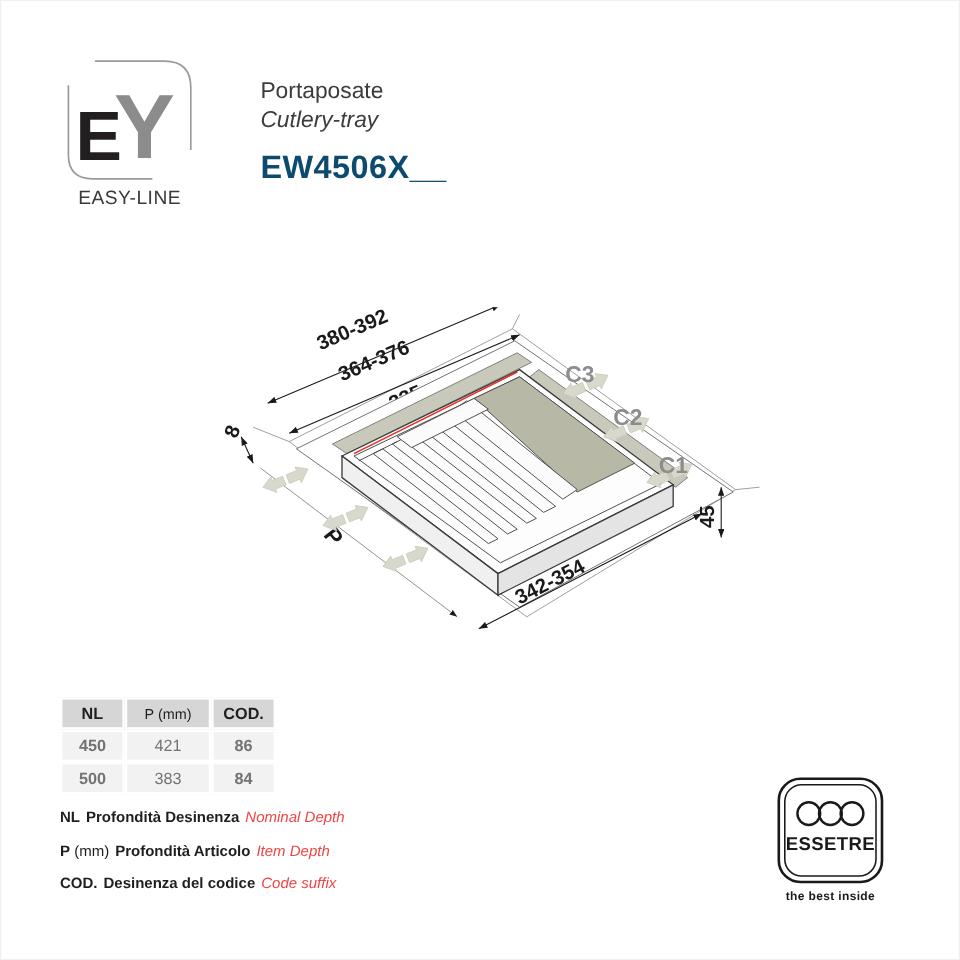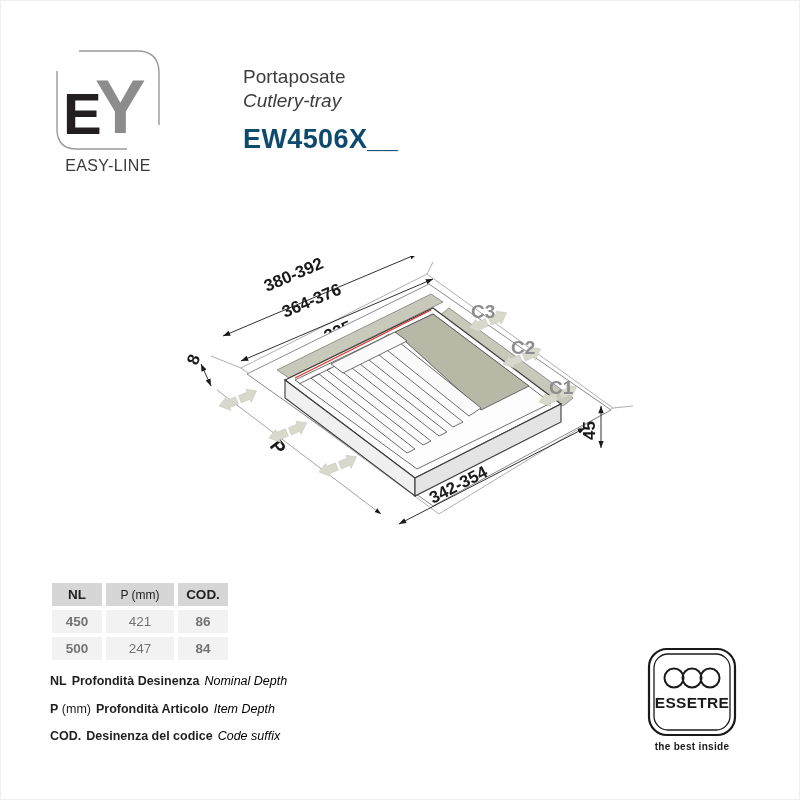--- a/index.html
+++ b/index.html
@@ -31,21 +31,21 @@
     position:absolute;left:40px;top:-2px;
     font-size:76px;font-weight:bold;line-height:1;
     color:#8c8c8c;
     font-family:"Liberation Sans", sans-serif;
   }
   .brand-sub{
     position:absolute;left:0;top:108px;width:118px;text-align:center;
     font-size:16px;color:#3a3a3a;letter-spacing:.4px;
   }
 
-  .titles{margin-left:76px;padding-top:16px;}
+  .titles{margin-left:50px;padding-top:16px;}
   .t-it{font-size:19px;color:#3c3c3c;line-height:1.28;}
   .t-en{font-size:19px;color:#3c3c3c;font-style:italic;line-height:1.28;}
   .t-code{font-size:27px;font-weight:bold;color:#0c4a6e;margin-top:10px;letter-spacing:.4px;}
 
   
   .drawing{position:absolute;left:180px;top:255px;width:470px;height:290px;}
   .drawing svg{display:block;}
 
   
   .spec-table{position:absolute;left:49px;top:580px;border-collapse:separate;border-spacing:0;}
@@ -63,21 +63,21 @@
   .spec-table th.unit span{font-weight:normal;font-size:12px;}
   .spec-table td{background:#f2f2f2;color:#737373;}
   .spec-table td.b{font-weight:bold;}
 
   
   .legend{position:absolute;left:49px;top:674px;width:330px;}
   .lg-row{font-size:12.5px;line-height:1;margin-bottom:15px;color:#1f1f1f;display:flex;align-items:center;}
   .lg-key{font-weight:bold;margin-right:5px;white-space:nowrap;}
   .lg-key .reg{font-weight:normal;}
   .lg-it{font-weight:bold;margin-right:5px;white-space:nowrap;}
-  .lg-en{font-style:italic;color:#000000;white-space:nowrap;}
+  .lg-en{font-style:italic;color:#ef4444;white-space:nowrap;}
   .lg-swatch{
     width:20px;height:17px;background:#b7b8a6;margin-right:11px;flex:none;
   }
 
   
   .essetre{position:absolute;left:645px;top:645px;width:110px;height:110px;}
   .essetre svg{display:block;}
 </style>
 </head>
 <body>
@@ -226,21 +226,21 @@
       </tr>
     </thead>
     <tbody>
       <tr>
         <td class="b">450</td>
         <td class="wide">421</td>
         <td class="b">86</td>
       </tr>
       <tr>
         <td class="b">500</td>
-        <td class="wide">247</td>
+        <td class="wide">383</td>
         <td class="b">84</td>
       </tr>
     </tbody>
   </table>
 
   <div class="legend">
 
     <div class="lg-row">
       <span class="lg-key">NL</span>
       <span class="lg-it">Profondità Desinenza</span>

